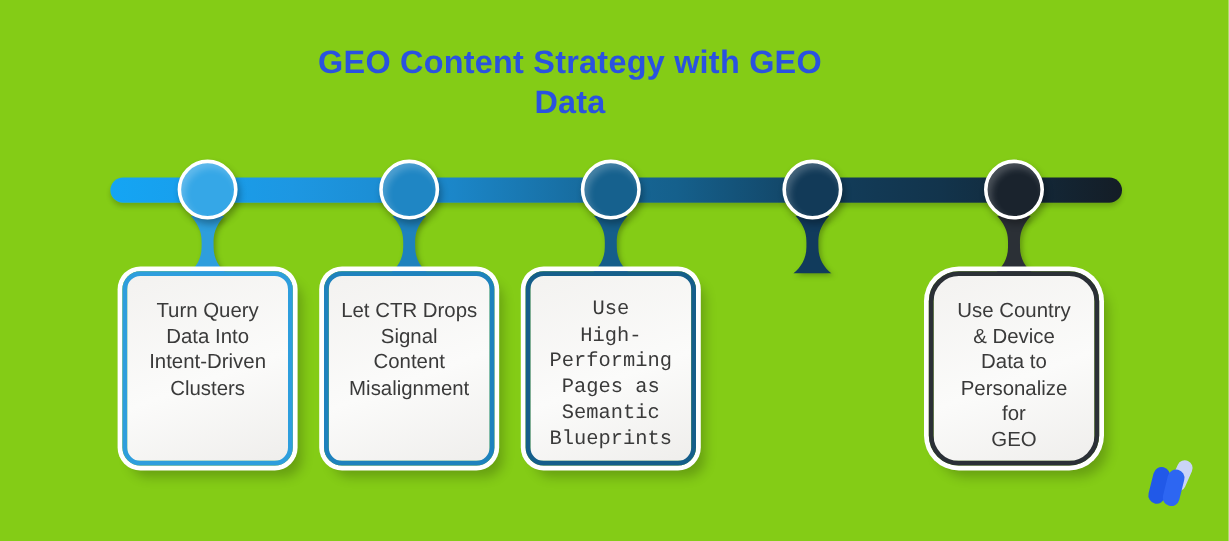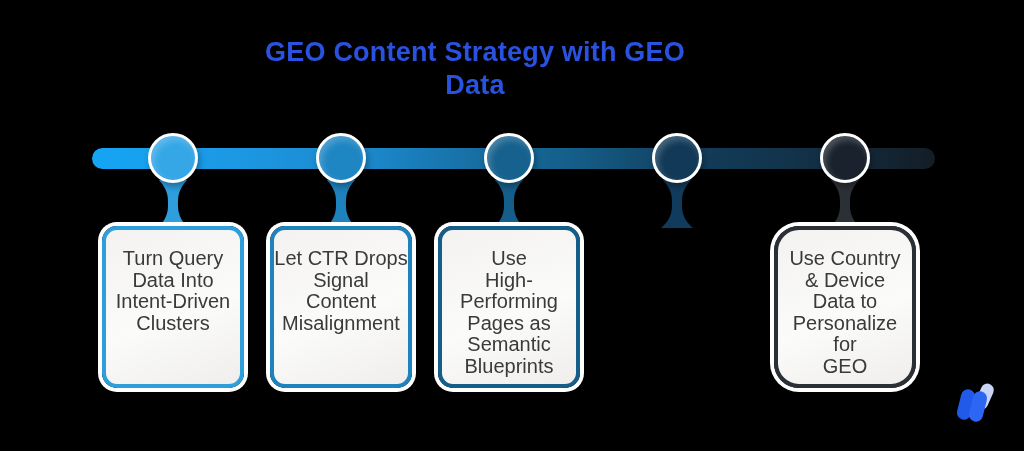--- a/index.html
+++ b/index.html
@@ -1,17 +1,17 @@
 <!DOCTYPE html>
 <html style="--title-color: #2a52e0; --bar-start: #14a5f4; --bar-end: #141d26;"><head>
 <meta charset="utf-8">
 <style>
   html,body{margin:0;padding:0;background:#fff;}
   .canvas{
-    position:relative;width:1024px;height:451px;background:#000000;overflow:hidden;
+    position:relative;width:1024px;height:451px;background:#84cc16;overflow:hidden;
     font-family:"Liberation Sans","DejaVu Sans",sans-serif;
   }
   .title{
     position:absolute;top:36px;left:0;width:950px;margin:0;
     text-align:center;font-size:27px;font-weight:700;line-height:1.23;
     color:var(--title-color,#2a52e0);white-space:pre-line;letter-spacing:.2px;
   }
   .bar{
     position:absolute;left:92px;top:148px;width:843px;height:21px;border-radius:11px;
     background:linear-gradient(90deg,
@@ -34,21 +34,21 @@
   }
   .card{
     position:absolute;left:0;top:226px;width:142px;height:162px;box-sizing:border-box;
     border:4px solid #888;border-radius:15px;
     background:linear-gradient(160deg,#f3f2f0 0%,#fbfbfa 55%,#efeeec 100%);
     box-shadow:0 0 0 4px #ffffff, 7px 9px 10px rgba(0,0,0,.22);
     z-index:2;
   }
   .card-text{
     margin-top:18px;text-align:center;white-space:pre-line;
-    font-size:20px;line-height:21.5px;color:#3a3a3a;
+    font-size:17px;line-height:21.5px;color:#3a3a3a;
   }
   .logo{position:absolute;left:950px;top:381px;width:52px;height:50px;}
 </style>
 </head>
 <body>
 
 <div class="canvas">
 
   <h1 class="title">GEO Content Strategy with GEO
 Data</h1>
@@ -80,21 +80,21 @@
 Content
 Misalignment</div>
       </div>
     </div>
 
     <div class="item" style="left: 438px;">
       <div class="circle" style="background: rgb(22, 97, 142);"></div>
       <svg class="stem" viewBox="0 0 40 48">
         <path d="M6,0 C16,11 15,19 15,26 C15,36 10,43 4,48 L36,48 C30,43 25,36 25,26 C25,19 24,11 34,0 Z" fill="#155e8a"></path>
       </svg>
-      <div class="card" style="border-color: rgb(21, 94, 138);">
+      <div class="card" style="border-color: rgb(21, 94, 138); font-family: Liberation Mono, monospace;">
         <div class="card-text">Use
 High-Performing
 Pages as
 Semantic
 Blueprints</div>
       </div>
     </div>
 
     <div class="item" style="left: 606px;">
       <div class="circle" style="background: rgb(18, 58, 88);"></div>

